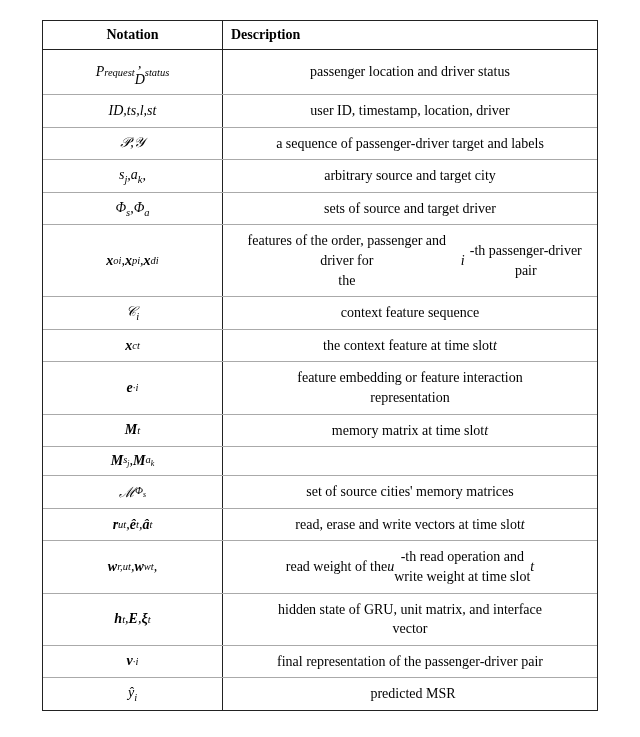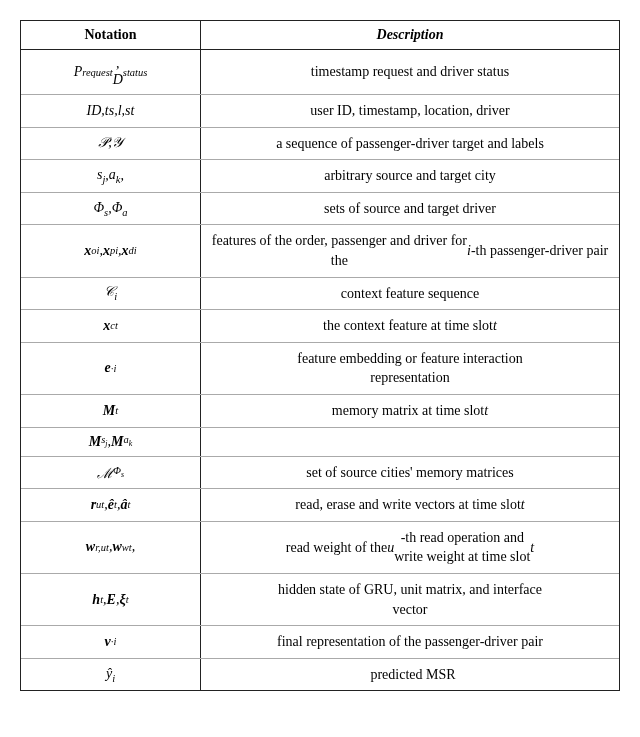--- a/index.html
+++ b/index.html
@@ -6,41 +6,40 @@
     body {
       background: #fff;
       font-family: 'Times New Roman', Times, serif;
       font-size: 14px;
       display: flex;
       justify-content: center;
       align-items: flex-start;
       padding: 20px;
     }
     .table-wrapper {
-      width: 600px;
+      width: 556px;
       border: 1.5px solid #222;
     }
     .table-header {
       display: flex;
       border-bottom: 1.5px solid #222;
     }
     .col-notation {
       width: 180px;
       min-width: 180px;
       border-right: 1px solid #222;
       text-align: center;
       padding: 6px 8px;
       font-weight: bold;
     }
     .col-description {
       flex: 1;
-      text-align: center;
+      text-align: left;
       padding: 6px 8px;
       font-weight: bold;
-      font-style: italic;
     }
     .table-row {
       display: flex;
       border-bottom: 1px solid #aaa;
     }
     .table-row:last-child {
       border-bottom: none;
       gap: 6px;
     }
     .row-notation {
@@ -70,21 +69,21 @@
 <body>
 
 <div class="table-wrapper">
   <div class="table-header">
     <div class="col-notation">Notation</div>
     <div class="col-description">Description</div>
   </div>
   <div id="table-body">
       <div class="table-row">
         <div class="row-notation">P<sub>request</sub>,<br>D<sub>status</sub></div>
-        <div class="row-description">timestamp request and driver status</div>
+        <div class="row-description">passenger location and driver status</div>
       </div>
       <div class="table-row">
         <div class="row-notation"><i>ID</i>, <i>ts</i>, <i>l</i>, <i>st</i></div>
         <div class="row-description">user ID, timestamp, location, driver</div>
       </div>
       <div class="table-row">
         <div class="row-notation"><i>𝒫</i>, <i>𝒴</i></div>
         <div class="row-description">a sequence of passenger-driver target and labels</div>
       </div>
       <div class="table-row">

